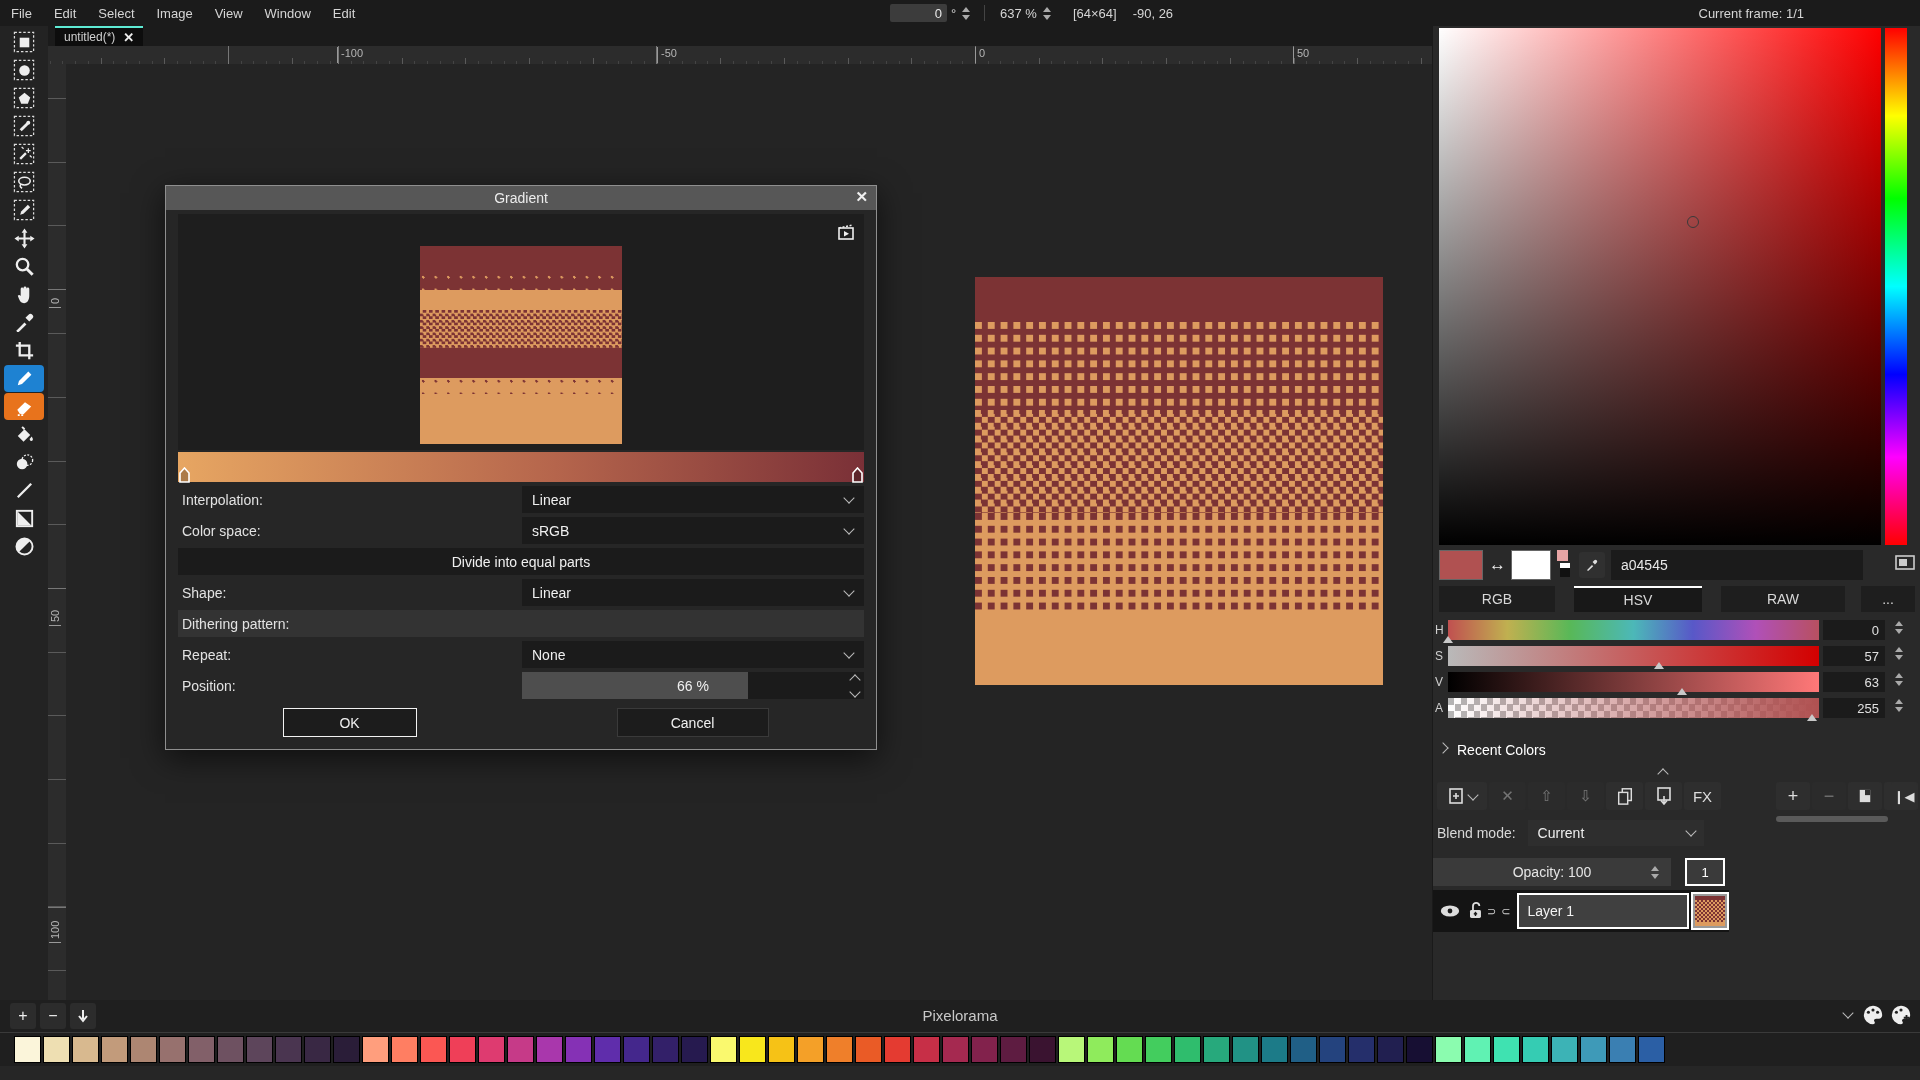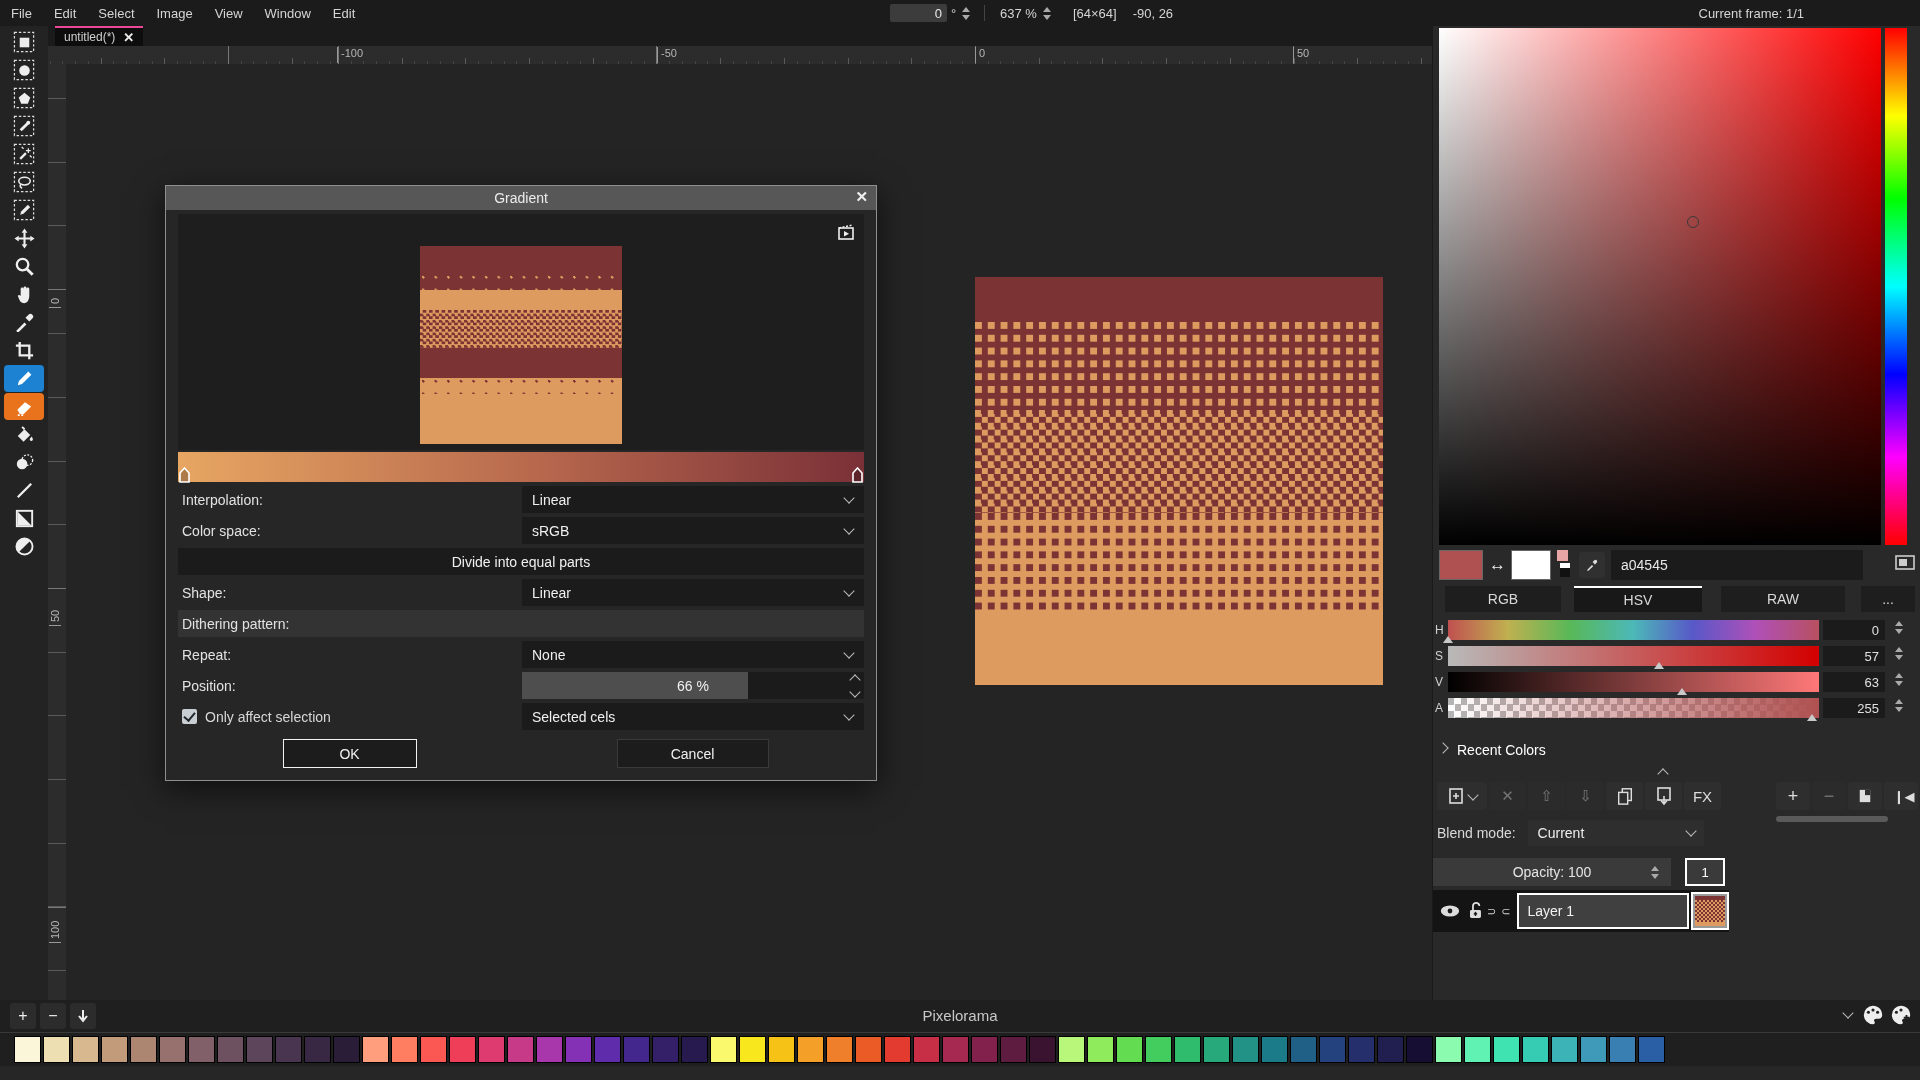--- a/index.html
+++ b/index.html
@@ -20,21 +20,21 @@
   .vdiv{width:1px;height:16px;background:#444;margin:0 8px;}
   
   #tools{position:absolute;left:0;top:26px;width:48px;height:974px;background:#232323;
          display:flex;flex-direction:column;align-items:center;padding-top:3px;box-sizing:border-box;}
   .tool{width:40px;height:27px;margin-bottom:1px;border-radius:4px;display:flex;
         align-items:center;justify-content:center;}
   .tool svg{width:23px;height:23px;}
   
   #canvas-area{position:absolute;left:48px;top:26px;width:1384px;height:974px;background:#242424;}
   #tabbar{position:absolute;left:0;top:0;width:100%;height:20px;background:#1b1b1b;}
-  .tab{position:absolute;left:7px;top:0;height:20px;background:#0d0d0d;border-top:2px solid #ec4899;
+  .tab{position:absolute;left:7px;top:0;height:20px;background:#0d0d0d;border-top:2px solid #5eead4;
        box-sizing:border-box;display:flex;align-items:center;padding:0 9px;font-size:12px;color:#d0d0d0;gap:8px;}
   .tab .x{color:#eee;font-size:13px;font-weight:bold;}
   #hruler{position:absolute;left:0;top:20px;width:100%;height:18px;background:#2c2c2c;
     background-image:
       repeating-linear-gradient(90deg,#777 0 1px,transparent 1px 318.5px),
       repeating-linear-gradient(90deg,#5a5a5a 0 1px,transparent 1px 63.7px),
       repeating-linear-gradient(90deg,#444 0 1px,transparent 1px 12.74px);
     background-position:290px 0,290px 12px,290px 15px;
     background-size:100% 100%,100% 6px,100% 3px;background-repeat:repeat-x;
     background-position-y:0,12px,15px;}
@@ -436,30 +436,20 @@
         <div class="slider">
           <div class="fill" style="width: 66%;"></div>
           <div class="val">66 %</div>
           <div class="sp">
               <span class="chev up"></span>
               <span class="chev"></span>
             </div>
         </div>
       </div>
 
-      <div class="row">
-        <div class="checkwrap">
-          <span class="checkbox checked" id="only-sel-cb"></span>
-          <span>Only affect selection</span>
-        </div>
-        <div class="ctl">
-          <span>Selected cels</span>
-            <span class="chev"></span>
-        </div>
-      </div>
 
       <div id="btn-row">
         <div class="half">
             <div class="dbtn" id="ok-btn">OK</div>
           </div>
         <div class="half">
             <div class="dbtn" id="cancel-btn">Cancel</div>
           </div>
       </div>
     </div>
@@ -485,21 +475,21 @@
         </svg>
     </div>
     <div id="hex-field">a04545</div>
     <div id="screen-icon">
       <svg width="20" height="18" viewBox="0 0 20 18">
           <rect x="1" y="2" width="18" height="13" fill="none" stroke="#ccc" stroke-width="1.6"></rect>
           <rect x="4" y="5" width="8" height="7" fill="#ccc"></rect>
         </svg>
     </div>
 
-    <div class="ctab" style="left:12px;width:116px;">RGB</div>
+    <div class="ctab" style="left:6px;width:116px;">RGB</div>
     <div class="ctab active" style="left:141px;width:128px;">HSV</div>
     <div class="ctab" style="left:288px;width:124px;">RAW</div>
     <div class="ctab" style="left:428px;width:54px;">...</div>
 
     <div class="srow" style="left:0;top:594px;width:488px;">
       <span class="slabel">H</span>
       <div class="sbar" style="background:linear-gradient(90deg,#c05050,#c0b050 16%,#58b858 33%,#4cb8b8 50%,#5858c8 66%,#b050b8 83%,#b85060 100%);">
         <span class="smark" style="left: 0%;"></span>
       </div>
       <div class="sval">0</div>

